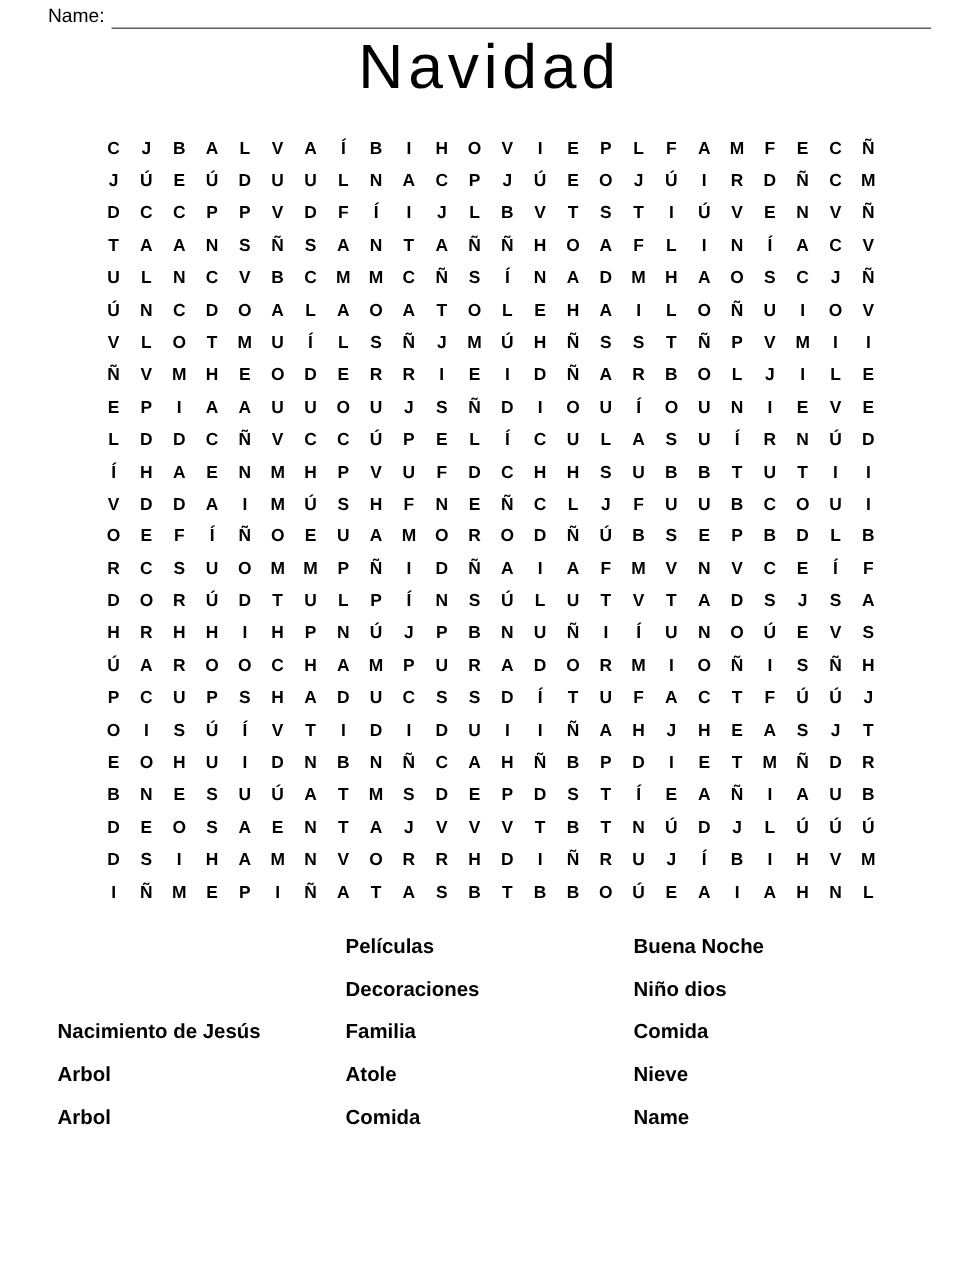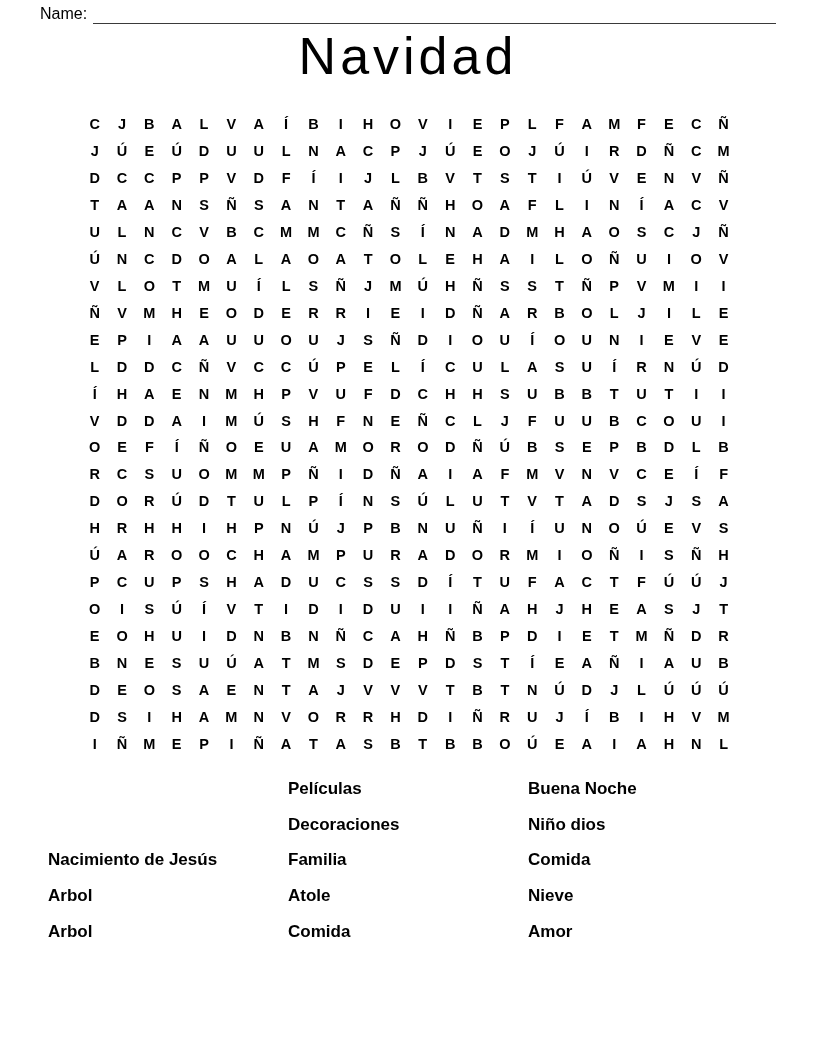--- a/index.html
+++ b/index.html
@@ -685,17 +685,17 @@
         <div class="word">Decoraciones</div>
         <div class="word">Familia</div>
         <div class="word">Atole</div>
         <div class="word">Comida</div>
       </div>
     <div class="word-col">
         <div class="word">Buena Noche</div>
         <div class="word">Niño dios</div>
         <div class="word">Comida</div>
         <div class="word">Nieve</div>
-        <div class="word">Amor</div>
+        <div class="word">Name</div>
       </div>
   </div>
 
 </div>
 
 </body></html>

